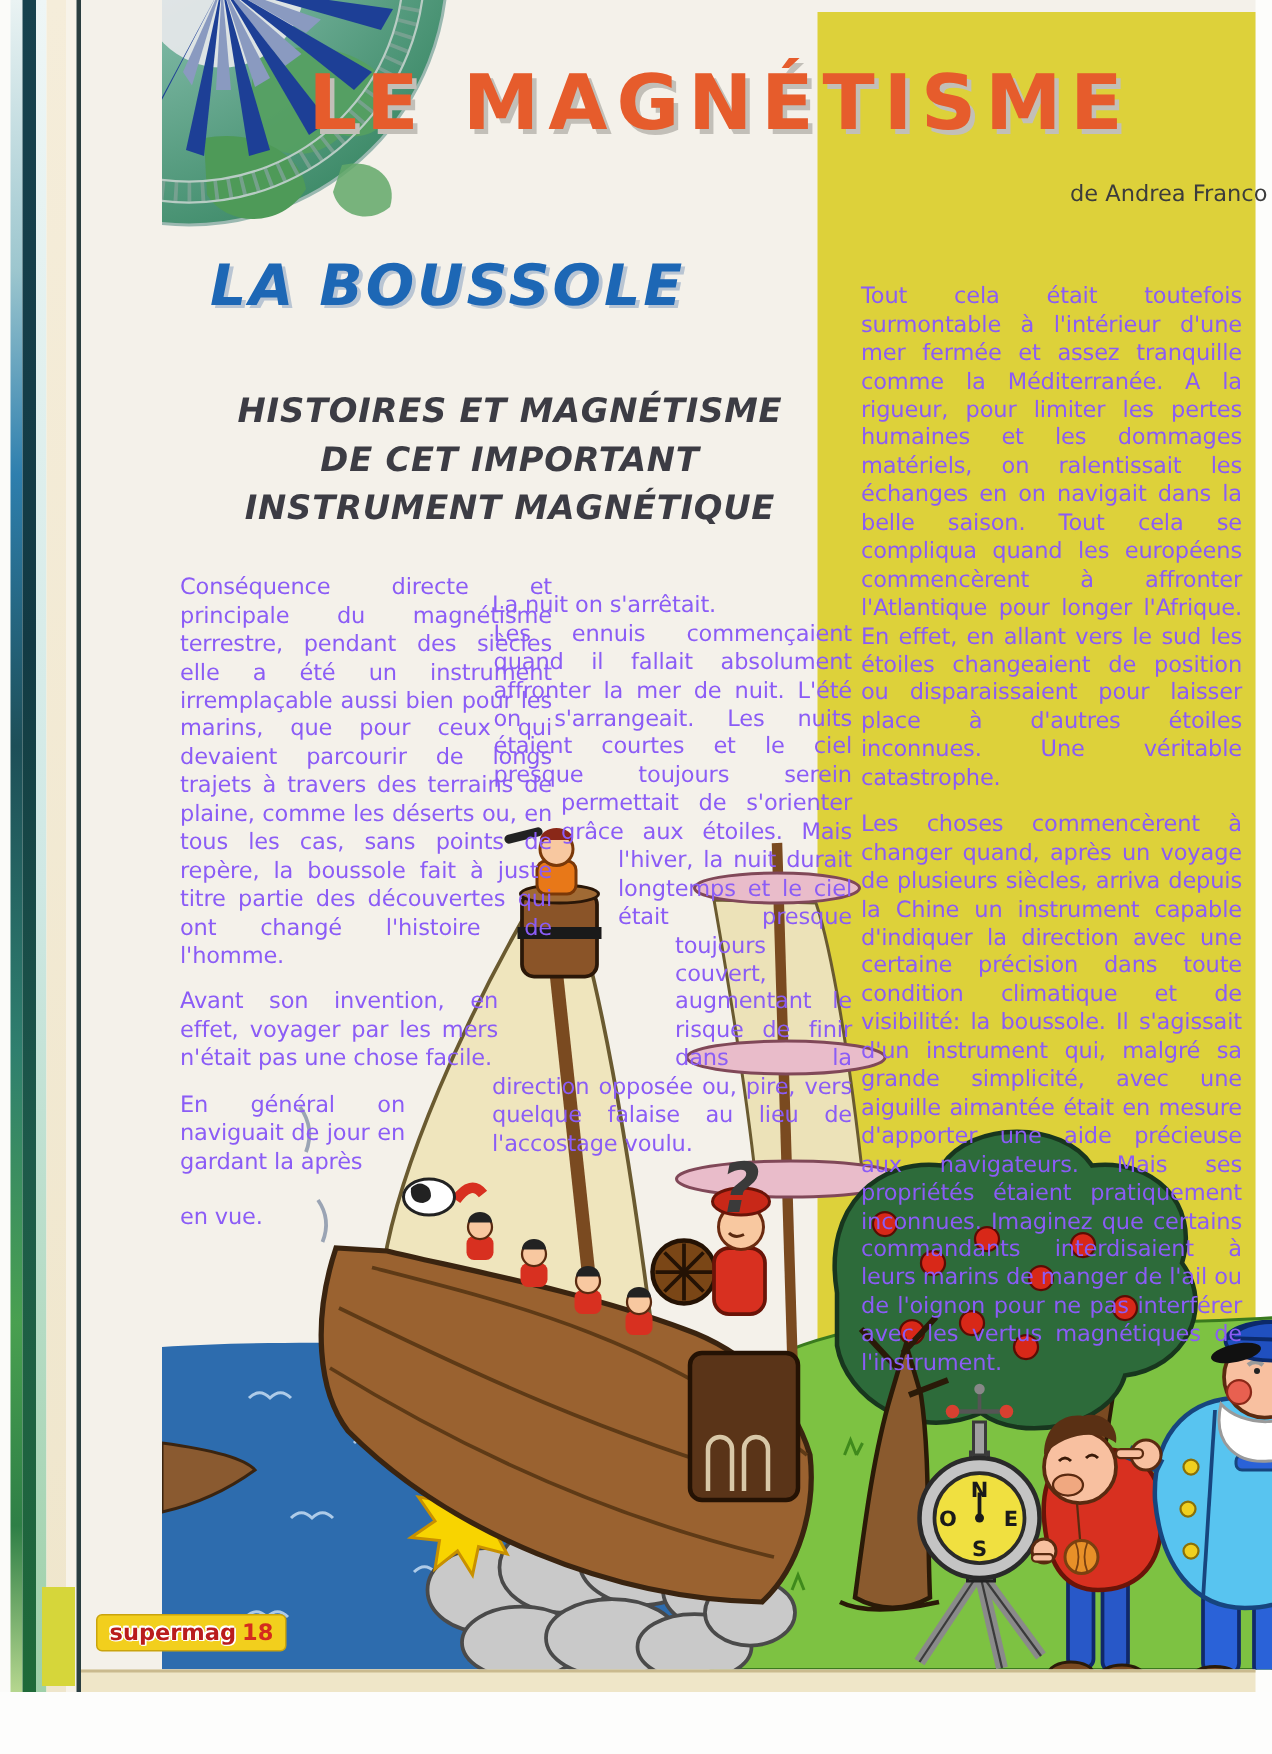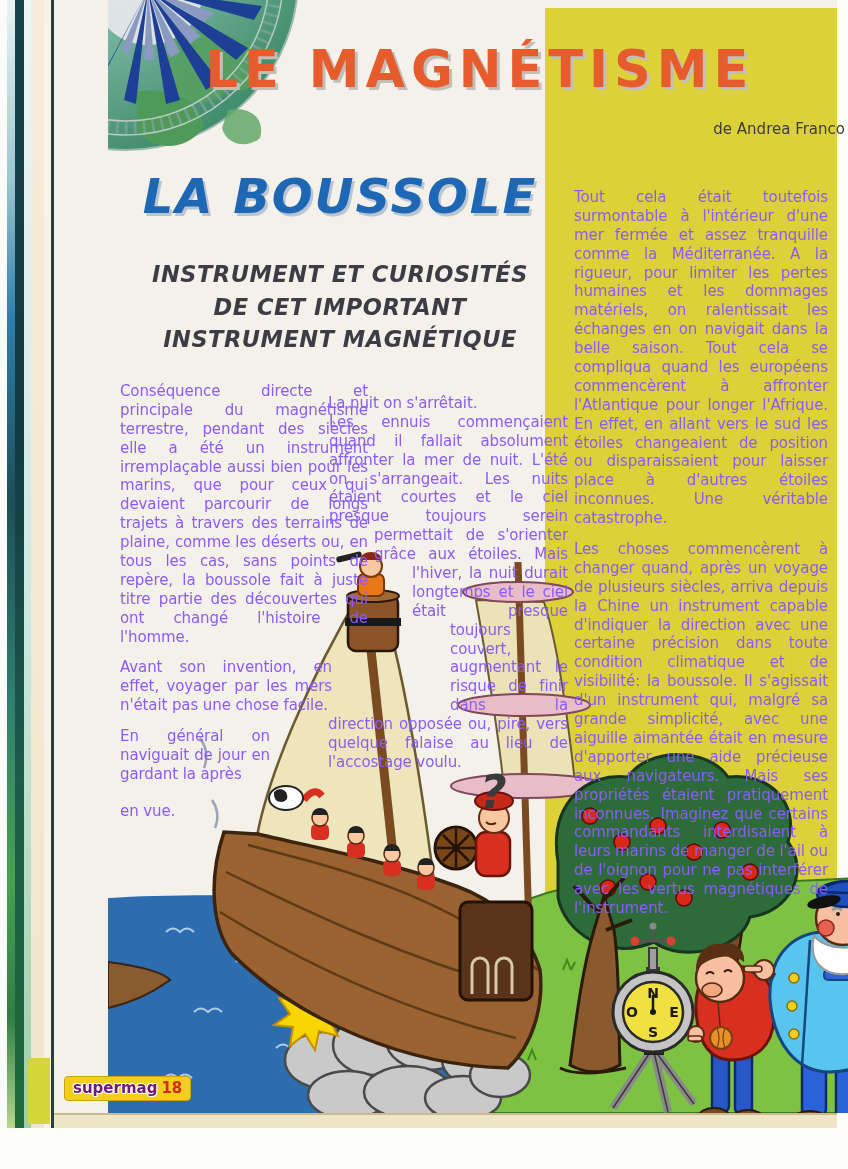--- a/index.html
+++ b/index.html
@@ -27,22 +27,22 @@
   
   .sheet { position:absolute; left:54px; top:0; width:783px; height:1113px; background:#f4f1ea; }
   .yellow-panel { position:absolute; left:491px; top:8px; width:292px; height:952px; background:#ddd13a; }
 
   
   .main-title { position:absolute; left:126px; top:40px; width:600px; text-align:center;
     font-size:51px; font-weight:800; letter-spacing:6px; color:#e65c2c;
     text-shadow:3px 3px 0 #c2bfb8; white-space:nowrap; }
   .byline { position:absolute; left:576px; top:120px; width:215px; text-align:right;
     font-size:15px; color:#3c3c3c; }
-  .section-title { position:absolute; left:86px; top:168px; width:400px; text-align:center;
-    font-size:48px; font-weight:800; font-style:italic; letter-spacing:2px; color:#1d67b5;
+  .section-title { position:absolute; left:86px; top:168px; width:400px; text-align:left;
+    font-size:38px; font-weight:800; font-style:italic; letter-spacing:2px; color:#1d67b5;
     text-shadow:2.5px 2.5px 0 #b9c5d3; }
   .subtitle { position:absolute; left:66px; top:258px; width:440px; text-align:center;
     font-size:22.5px; font-style:italic; font-weight:600; color:#3c3c44; line-height:1.45;
     letter-spacing:0.5px; }
 
   
   .body-text { font-size:15px; line-height:1.26; color:#8b5cf6; text-align:justify;
     letter-spacing:-0.1px; }
   .col-left  { position:absolute; left:66px;  top:382px; width:248px; }
   .col-mid   { position:absolute; left:274px; top:370px; width:240px;margin-top:24px; }
@@ -53,21 +53,21 @@
   .p-narrow-3 { width:90px; margin-top:18px !important; }
   .fl { float:left; } .cl { clear:left; }
 
   
   .globe-art { position:absolute; left:54px; top:0; width:200px; height:175px; }
   .scene-art { position:absolute; left:54px; top:500px; width:783px; height:613px; }
 
   
   .badge { position:absolute; left:64px; top:1076px; background:#f2cf1d; border:1px solid #caa40c;
     border-radius:4px; padding:2px 8px 3px 8px; font-size:15px; font-weight:800; white-space:nowrap; }
-  .badge-name { color:#701a75;
+  .badge-name { color:#b91c1c;
     text-shadow:1px 0 #fff,-1px 0 #fff,0 1px #fff,0 -1px #fff,1px 1px #fff,-1px -1px #fff; }
   .badge-issue { color:#d42b1e; margin-left:4px;text-align:right; }
 </style>
 </head>
 <body>
 
 <div class="scan">
 
   <div class="edge edge-a"></div>
   <div class="edge edge-b"></div>
@@ -116,21 +116,21 @@
           <polygon points="40,-10 28,104 16,100"></polygon>
           <polygon points="40,-10 -14,91 -6,78"></polygon>
         </g>
       </g>
     </svg>
 
     <h1 class="main-title">LE MAGNÉTISME</h1>
     <div class="byline">de Andrea Franco</div>
     <h2 class="section-title">LA BOUSSOLE</h2>
     <div class="subtitle">
-      <div>INSTRUMENT ET CURIOSITÉS</div>
+      <div>HISTOIRES ET MAGNÉTISME</div>
       <div>DE CET IMPORTANT</div>
       <div>INSTRUMENT MAGNÉTIQUE</div>
     </div>
 
     <svg class="scene-art" viewBox="0 0 783 613">
 
       <path d="M0,398 C90,392 230,396 430,406 C400,480 378,555 368,613 L0,613 Z" fill="#2d6cae"></path>
       <g stroke="#aecbe8" stroke-width="2" fill="none">
         <path d="M58,432 q7,-7 14,0 q7,-7 14,0"></path>
           <path d="M128,462 q7,-7 14,0 q7,-7 14,0"></path>

